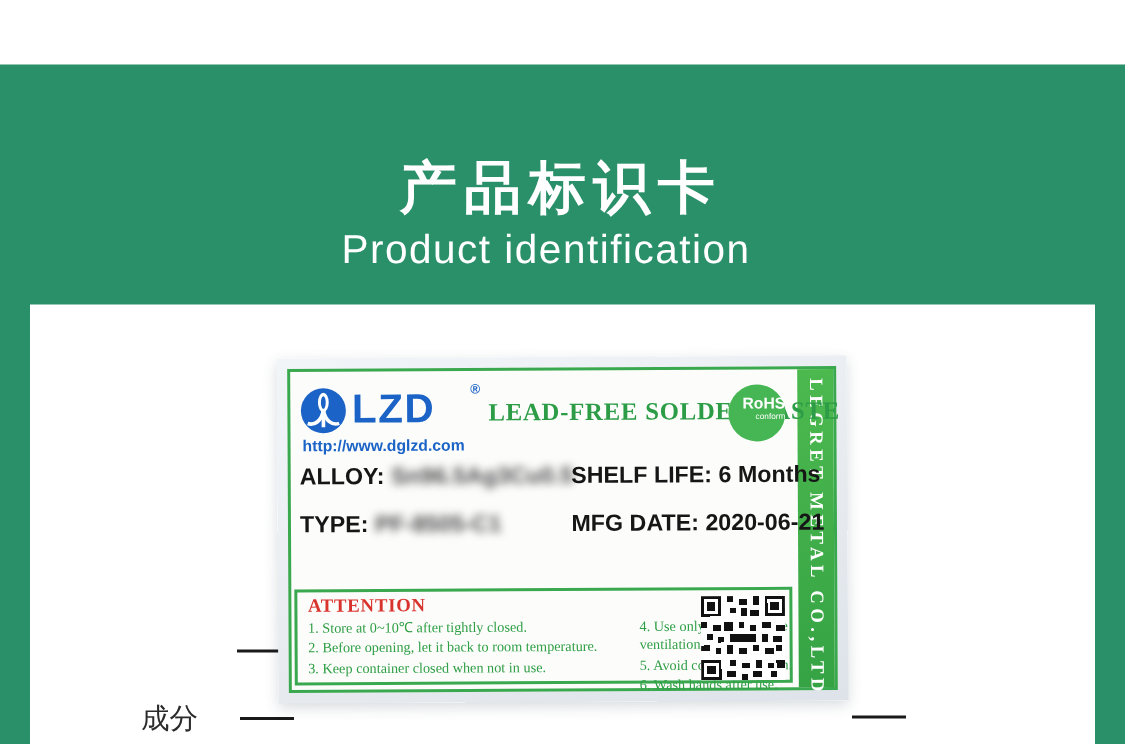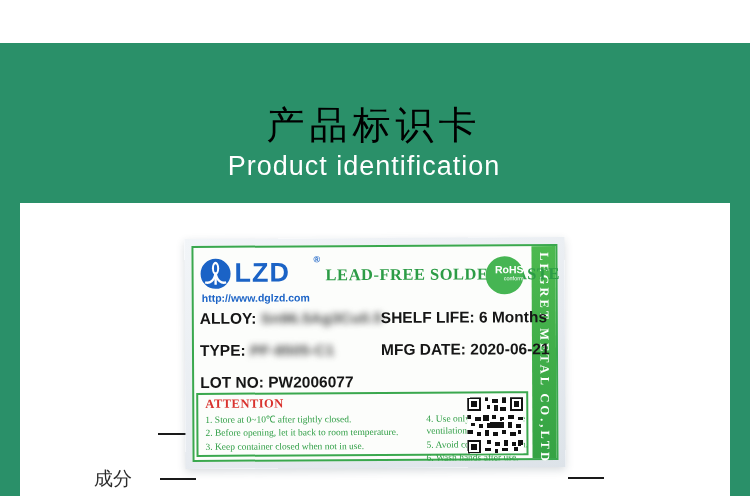--- a/index.html
+++ b/index.html
@@ -1,20 +1,20 @@
 <!DOCTYPE html>
 <html><head>
 <meta charset="utf-8">
 <style>
   html,body{margin:0;padding:0;background:#fff;}
   .page{position:relative;width:750px;height:496px;overflow:hidden;background:#ffffff;
         font-family:"Liberation Sans","DejaVu Sans",sans-serif;}
   .green-band{position:absolute;left:0;top:43px;width:750px;height:453px;background:#2a9069;}
-  .band-title{position:absolute;left:0;top:57px;width:748px;text-align:center;color:#000000;
-              font-size:38px;font-weight:normal;letter-spacing:5px;}
+  .band-title{position:absolute;left:0;top:57px;width:748px;text-align:center;color:#ffffff;
+              font-size:38px;font-weight:bold;letter-spacing:5px;}
   .band-subtitle{position:absolute;left:0;top:108px;width:728px;text-align:center;color:#ffffff;
                  font-size:27px;letter-spacing:1px;}
   .card{position:absolute;left:20px;top:160px;width:710px;height:305px;background:#ffffff;}
 
   
   .label-photo{position:absolute;left:165px;top:35px;width:380px;height:230px;
                background:linear-gradient(160deg,#f2f5f8 0%,#e7ebf0 60%,#dde3e9 100%);
                box-shadow:0 3px 9px rgba(40,60,80,.18);transform:rotate(-0.3deg);}
   .label-inner{position:absolute;left:7px;top:7px;right:7px;bottom:7px;
                border:2px solid #3aa84e;background:#fcfdfb;}
@@ -103,21 +103,20 @@
             <span>ALLOY:</span>
             <span class="blurred">Sn96.5Ag3Cu0.5</span>
             <span class="col2">SHELF LIFE: 6 Months</span>
           </div>
           <div class="field-row row-type">
             <span>TYPE:</span>
             <span class="blurred">PF-8505-C1</span>
             <span class="col2">MFG DATE: 2020-06-21</span>
           </div>
           <div class="field-row row-lot">
-            <span>LOT NO: PW2006077</span>
           </div>
 
           <div class="attention-box">
             <div class="attn-title">ATTENTION</div>
             <div class="attn-col attn-col1">
               <div>1. Store at 0~10℃ after tightly closed.</div>
               <div>2. Before opening, let it back to room temperature.</div>
               <div>3. Keep container closed when not in use.</div>
             </div>
             <div class="attn-col attn-col2">

